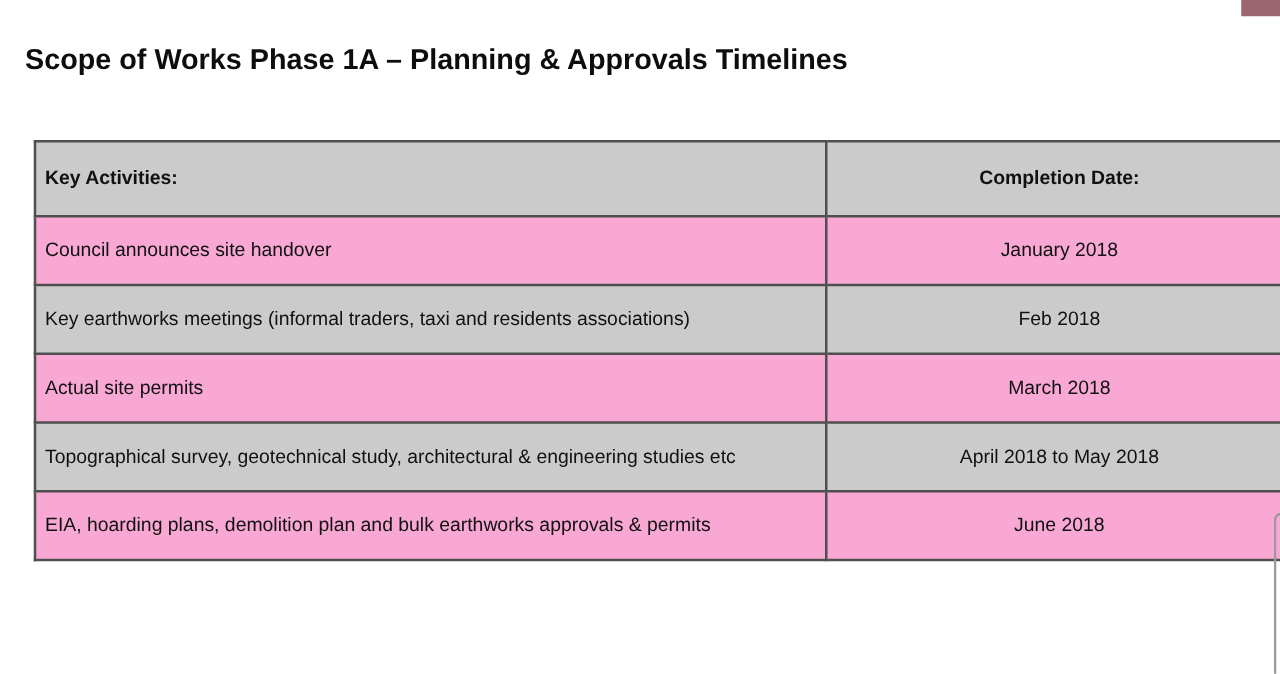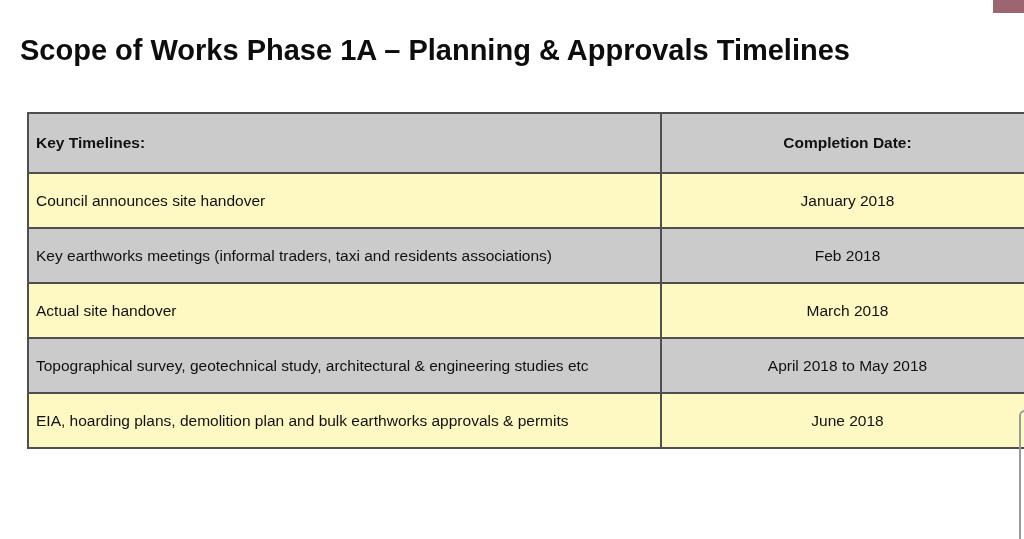--- a/index.html
+++ b/index.html
@@ -8,33 +8,33 @@
     background:#ffffff;
     font-family:"Liberation Sans","DejaVu Sans",sans-serif;
     color:#111;
   }
   .corner-accent{
     position:absolute;top:0;right:0;width:31px;height:13px;
     background:var(--accent,#9d6572);
   }
   .slide-title{
     position:absolute;left:20px;top:35px;margin:0;
-    font-size:29px;font-weight:bold;color:#0d0d0d;
+    font-size:23px;font-weight:bold;color:#0d0d0d;
     letter-spacing:0px;white-space:nowrap;line-height:1.1;
   }
   .timeline-table{
     position:absolute;left:27px;top:112px;
     width:1008px; 
     border-collapse:collapse;table-layout:fixed;
   }
   .timeline-table td,.timeline-table th{
     border:2px solid var(--border,#4f4f4f);
     font-size:15.5px;font-weight:normal;
     vertical-align:middle;
-    background:#fef9c3;
+    background:#f9a8d4;
     padding:0;
   }
   .timeline-table .col-activity{width:633px;}
   .timeline-table th.cell-activity,.timeline-table td.cell-activity{
     text-align:left;padding-left:7px;padding-right:6px;
   }
   .timeline-table th.cell-date,.timeline-table td.cell-date{
     text-align:center;padding-left:4px;padding-right:4px;
   }
   .timeline-table thead th{font-weight:bold;height:58px;}
@@ -56,35 +56,35 @@
 
 <h1 class="slide-title">Scope of Works Phase 1A – Planning &amp; Approvals Timelines</h1>
 
 <table class="timeline-table">
   <colgroup>
     <col class="col-activity">
     <col class="col-date">
   </colgroup>
   <thead>
     <tr>
-      <th class="cell-activity">Key Timelines:</th>
+      <th class="cell-activity">Key Activities:</th>
       <th class="cell-date">Completion Date:</th>
     </tr>
   </thead>
   <tbody>
     <tr>
       <td class="cell-activity">Council announces site handover</td>
       <td class="cell-date">January 2018</td>
     </tr>
     <tr class="shaded">
       <td class="cell-activity">Key earthworks meetings (informal traders, taxi and residents associations)</td>
       <td class="cell-date">Feb 2018</td>
     </tr>
     <tr>
-      <td class="cell-activity">Actual site handover</td>
+      <td class="cell-activity">Actual site permits</td>
       <td class="cell-date">March 2018</td>
     </tr>
     <tr class="shaded">
       <td class="cell-activity">Topographical survey, geotechnical study, architectural &amp; engineering studies etc</td>
       <td class="cell-date">April 2018 to May 2018</td>
     </tr>
     <tr>
       <td class="cell-activity">EIA, hoarding plans, demolition plan and bulk earthworks approvals &amp; permits</td>
       <td class="cell-date">June 2018</td>
     </tr>

